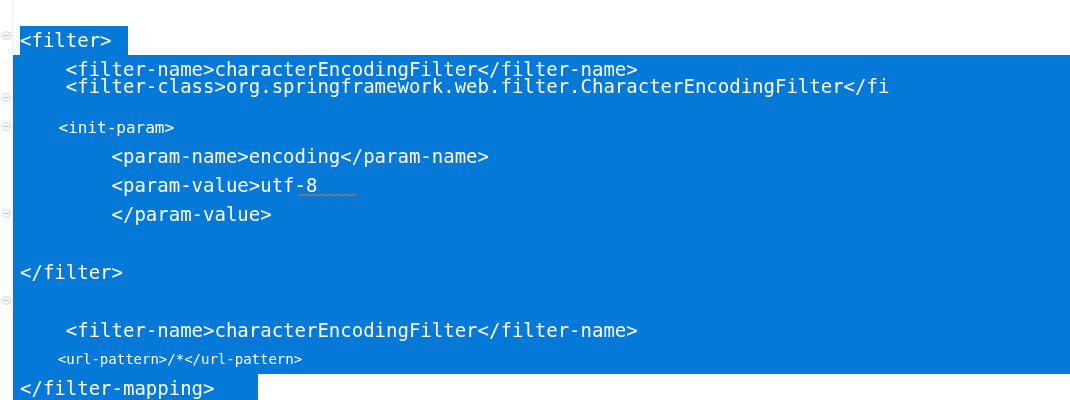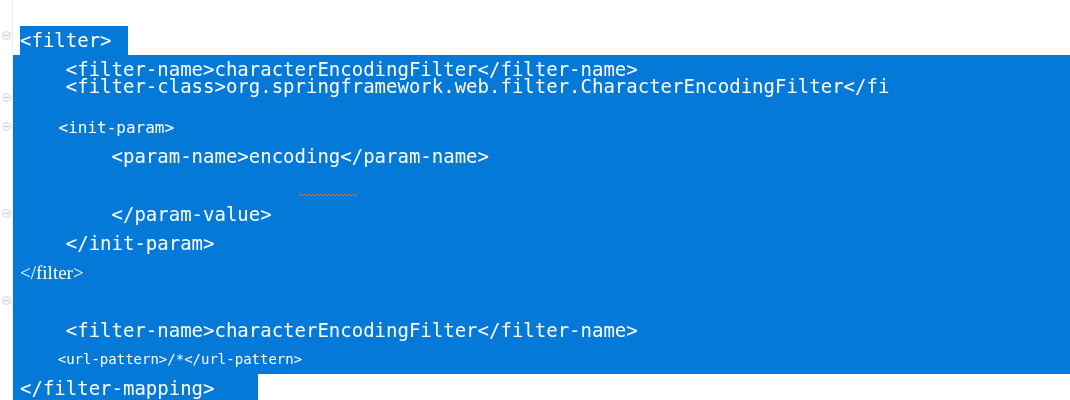--- a/index.html
+++ b/index.html
@@ -110,31 +110,31 @@
       <div class="line-text" style="top: 26px; left: 20px; color: rgb(255, 255, 255); font-size: 19px; line-height: 29px;">&lt;filter&gt;</div>
       <div class="sel-band" style="left: 8px; top: 55px; width: 1062px; background: rgb(5, 121, 216);"></div>
       <div class="line-text" style="top: 55px; left: 20px; color: rgb(255, 255, 255); font-size: 19px; line-height: 29px;">    &lt;filter-name&gt;characterEncodingFilter&lt;/filter-name&gt;</div>
       <div class="sel-band" style="left: 8px; top: 84px; width: 1062px; background: rgb(5, 121, 216);"></div>
       <div class="line-text" style="top: 72px; left: 20px; color: rgb(255, 255, 255); font-size: 19px; line-height: 29px;">    &lt;filter-class&gt;org.springframework.web.filter.CharacterEncodingFilter&lt;/fi</div>
       <div class="sel-band" style="left: 8px; top: 113px; width: 1062px; background: rgb(5, 121, 216);"></div>
       <div class="line-text" style="top: 113px; left: 20px; color: rgb(255, 255, 255); font-size: 16px; line-height: 29px;">    &lt;init-param&gt;</div>
       <div class="sel-band" style="left: 8px; top: 142px; width: 1062px; background: rgb(5, 121, 216);"></div>
       <div class="line-text" style="top: 142px; left: 20px; color: rgb(255, 255, 255); font-size: 19px; line-height: 29px;">        &lt;param-name&gt;encoding&lt;/param-name&gt;</div>
       <div class="sel-band" style="left: 8px; top: 171px; width: 1062px; background: rgb(5, 121, 216);"></div>
+      <div class="line-text" style="top: 171px; left: 20px; color: rgb(255, 255, 255); font-size: 19px; line-height: 29px;">        &lt;param-value&gt;utf-8</div>
       <div class="squiggle" style="left: 299px; top: 193px; width: 58px;">
         <svg width="58" height="4" viewBox="0 0 58 4">
           <path d="M0 3 l2 -2 l2 2 l2 -2 l2 2 l2 -2 l2 2 l2 -2 l2 2 l2 -2 l2 2 l2 -2 l2 2 l2 -2 l2 2 l2 -2 l2 2 l2 -2 l2 2 l2 -2 l2 2 l2 -2 l2 2 l2 -2 l2 2 l2 -2 l2 2 l2 -2 l2 2 l2 -2 l2 2" fill="none" stroke="#e06c2a" stroke-width="1"></path>
         </svg>
       </div>
       <div class="sel-band" style="left: 8px; top: 200px; width: 1062px; background: rgb(5, 121, 216);"></div>
       <div class="line-text" style="top: 200px; left: 20px; color: rgb(255, 255, 255); font-size: 19px; line-height: 29px;">        &lt;/param-value&gt;</div>
       <div class="sel-band" style="left: 8px; top: 229px; width: 1062px; background: rgb(5, 121, 216);"></div>
-      <div class="line-text" style="top: 229px; left: 20px; color: rgb(255, 255, 255); font-size: 19px; line-height: 29px;">    &lt;/init-param&gt;</div>
       <div class="sel-band" style="left: 8px; top: 258px; width: 1062px; background: rgb(5, 121, 216);"></div>
-      <div class="line-text" style="top: 258px; left: 20px; color: rgb(255, 255, 255); font-size: 19px; line-height: 29px; font-family: Liberation Serif, serif;">&lt;/filter&gt;</div>
+      <div class="line-text" style="top: 258px; left: 20px; color: rgb(255, 255, 255); font-size: 19px; line-height: 29px;">&lt;/filter&gt;</div>
       <div class="sel-band" style="left: 8px; top: 287px; width: 1062px; background: rgb(5, 121, 216);"></div>
       <div class="sel-band" style="left: 8px; top: 316px; width: 1062px; background: rgb(5, 121, 216);"></div>
       <div class="line-text" style="top: 316px; left: 20px; color: rgb(255, 255, 255); font-size: 19px; line-height: 29px;">    &lt;filter-name&gt;characterEncodingFilter&lt;/filter-name&gt;</div>
       <div class="sel-band" style="left: 8px; top: 345px; width: 1062px; background: rgb(5, 121, 216);"></div>
       <div class="line-text" style="top: 345px; left: 24px; color: rgb(255, 255, 255); font-size: 14px; line-height: 29px;">    &lt;url-pattern&gt;/*&lt;/url-pattern&gt;</div>
       <div class="sel-band" style="left: 8px; top: 374px; width: 250px; background: rgb(5, 121, 216);"></div>
       <div class="line-text" style="top: 374px; left: 20px; color: rgb(255, 255, 255); font-size: 19px; line-height: 29px;">&lt;/filter-mapping&gt;</div>
     </div>
 
   <div class="gutter" style="background: rgb(255, 255, 255);"></div>

